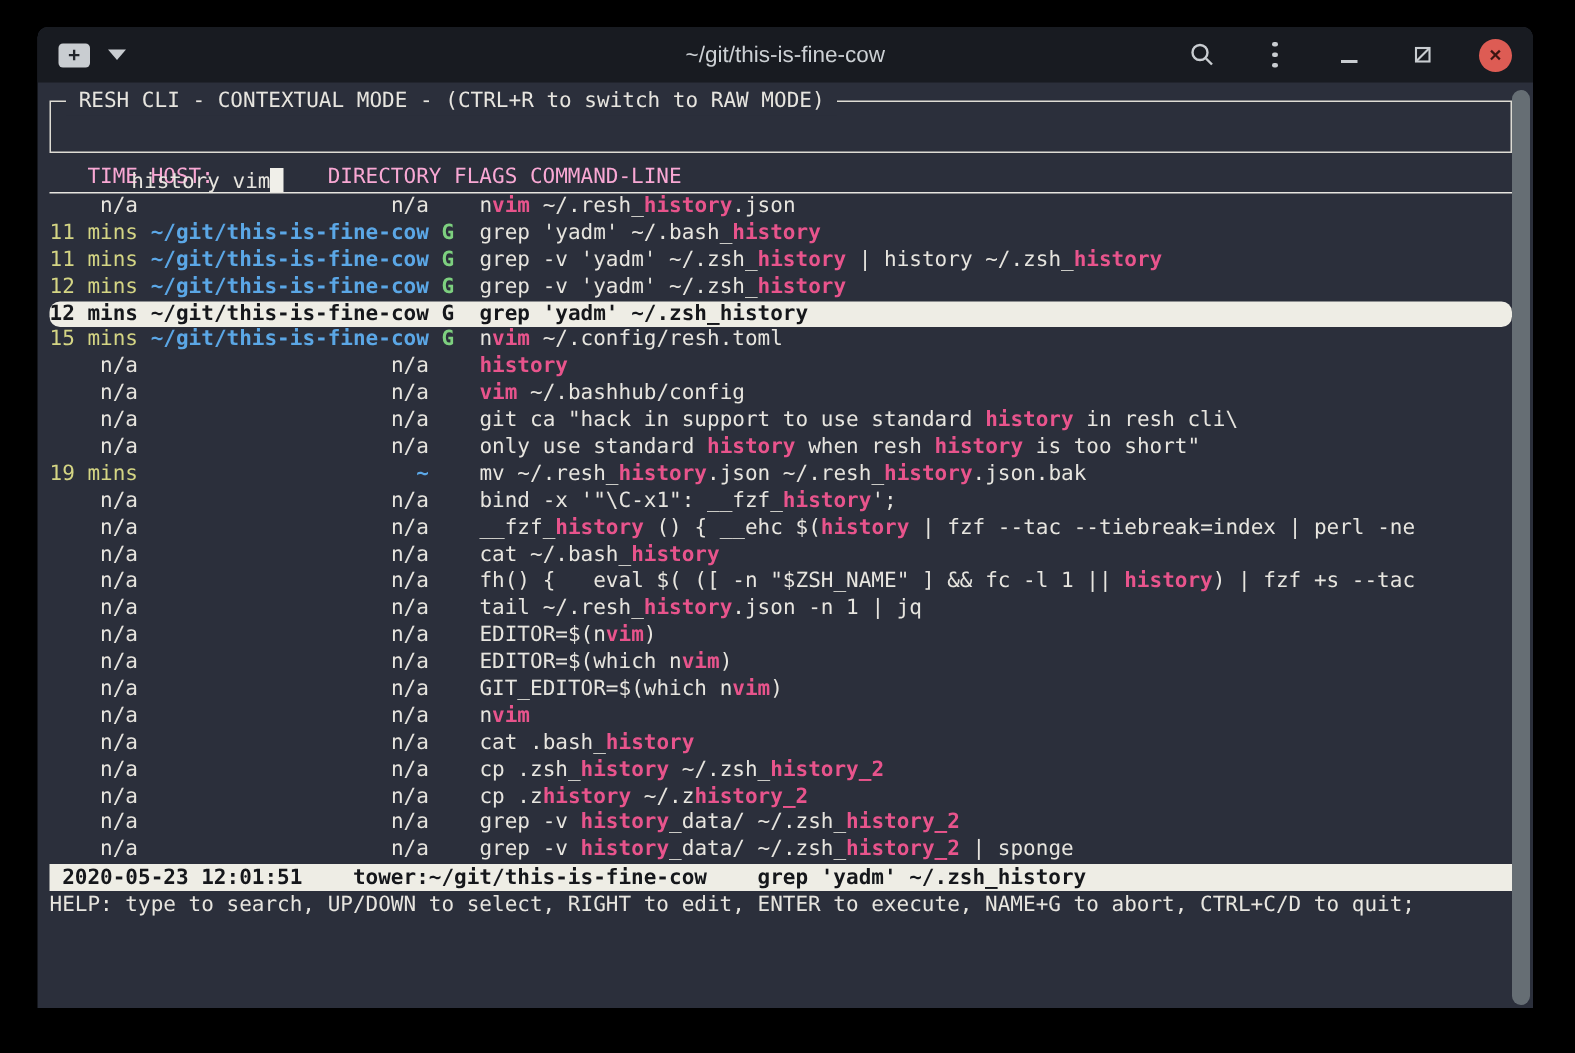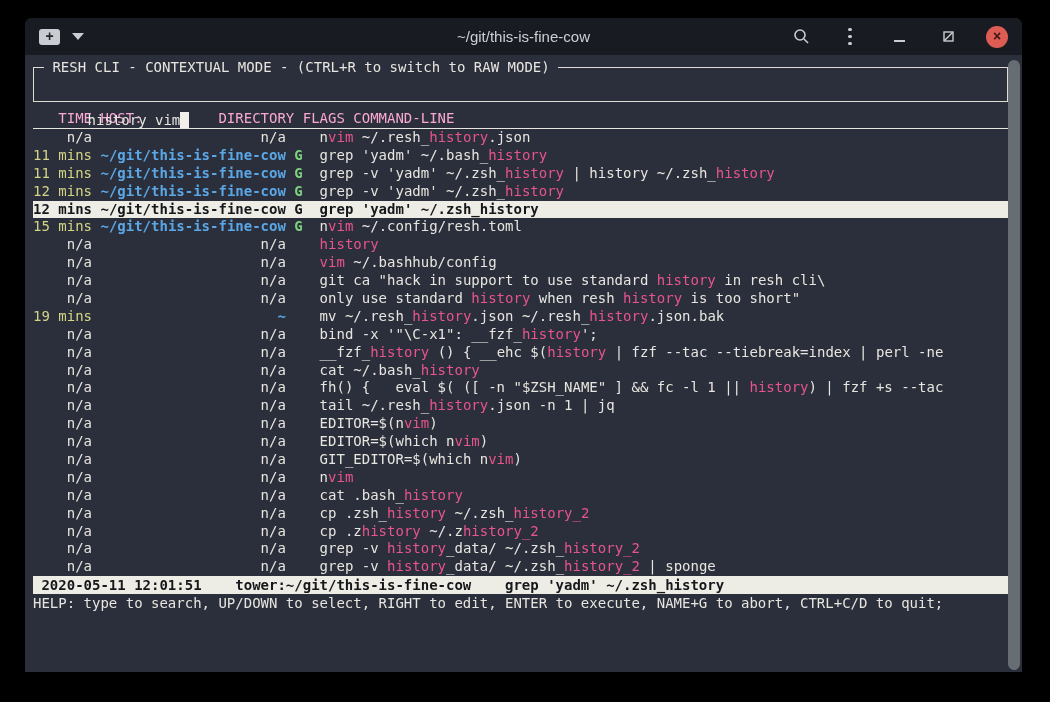--- a/index.html
+++ b/index.html
@@ -46,25 +46,25 @@
   .box-label {
     position:absolute; top:-10px; left:10px; background:var(--bg_terminal);
     white-space:pre; line-height:19px;
   }
   .cursor-block { display:inline-block; width:9px; height:16px; background:#f0efe9; vertical-align:-3px; }
   .header-row {
     white-space:pre; line-height:19px; border-bottom:1px solid var(--fg_default);
     color:#f9a8d4; margin-bottom:0;
   }
   .row { white-space:pre; height:17.9px; overflow:hidden; }
-  .row.selected { background:var(--selection_bg); color:var(--selection_fg); font-weight:bold; }
+  .row.selected { background:var(--selection_bg); color:var(--selection_fg); font-weight:bold;border-radius:7px; }
   .c-time  { color:var(--time_yellow); }
   .c-dir   { color:var(--dir_blue);  font-weight:bold; }
   .c-flag  { color:var(--flag_green); font-weight:bold; }
-  .c-match { color:var(--match_pink); font-weight:normal; }
+  .c-match { color:var(--match_pink); font-weight:bold; }
   .status-bar {
     white-space:pre; background:var(--selection_bg); color:var(--selection_fg);
     font-weight:bold; line-height:18px; height:18px; overflow:hidden;
   }
   .help-line { white-space:pre; line-height:19px; height:19px; overflow:hidden; }
   .scrollbar {
     position:absolute; right:2px; top:42px; width:12px; height:610px;
     background:var(--scrollbar); border-radius:6px; opacity:.9;
   }
   svg { display:block; }
@@ -135,18 +135,18 @@
         <div class="row"><span>    n/a</span><span> </span><span>                   n/a</span><span>  </span><span>  </span><span>EDITOR=$(which n</span><span class="c-match">vim</span><span>)</span></div>
         <div class="row"><span>    n/a</span><span> </span><span>                   n/a</span><span>  </span><span>  </span><span>GIT_EDITOR=$(which n</span><span class="c-match">vim</span><span>)</span></div>
         <div class="row"><span>    n/a</span><span> </span><span>                   n/a</span><span>  </span><span>  </span><span>n</span><span class="c-match">vim</span></div>
         <div class="row"><span>    n/a</span><span> </span><span>                   n/a</span><span>  </span><span>  </span><span>cat .bash_</span><span class="c-match">history</span></div>
         <div class="row"><span>    n/a</span><span> </span><span>                   n/a</span><span>  </span><span>  </span><span>cp .zsh_</span><span class="c-match">history</span><span> ~/.zsh_</span><span class="c-match">history_2</span></div>
         <div class="row"><span>    n/a</span><span> </span><span>                   n/a</span><span>  </span><span>  </span><span>cp .z</span><span class="c-match">history</span><span> ~/.z</span><span class="c-match">history_2</span></div>
         <div class="row"><span>    n/a</span><span> </span><span>                   n/a</span><span>  </span><span>  </span><span>grep -v </span><span class="c-match">history</span><span>_data/ ~/.zsh_</span><span class="c-match">history_2</span></div>
         <div class="row"><span>    n/a</span><span> </span><span>                   n/a</span><span>  </span><span>  </span><span>grep -v </span><span class="c-match">history</span><span>_data/ ~/.zsh_</span><span class="c-match">history_2</span><span> | sponge</span></div>
       </div>
 
-    <div class="status-bar"> 2020-05-11 12:01:51    tower:~/git/this-is-fine-cow    grep 'yadm' ~/.zsh_history</div>
+    <div class="status-bar"> 2020-05-23 12:01:51    tower:~/git/this-is-fine-cow    grep 'yadm' ~/.zsh_history</div>
     <div class="help-line">HELP: type to search, UP/DOWN to select, RIGHT to edit, ENTER to execute, NAME+G to abort, CTRL+C/D to quit;</div>
   </div>
 
   <div class="scrollbar"></div>
 </div>
 
 </body></html>

